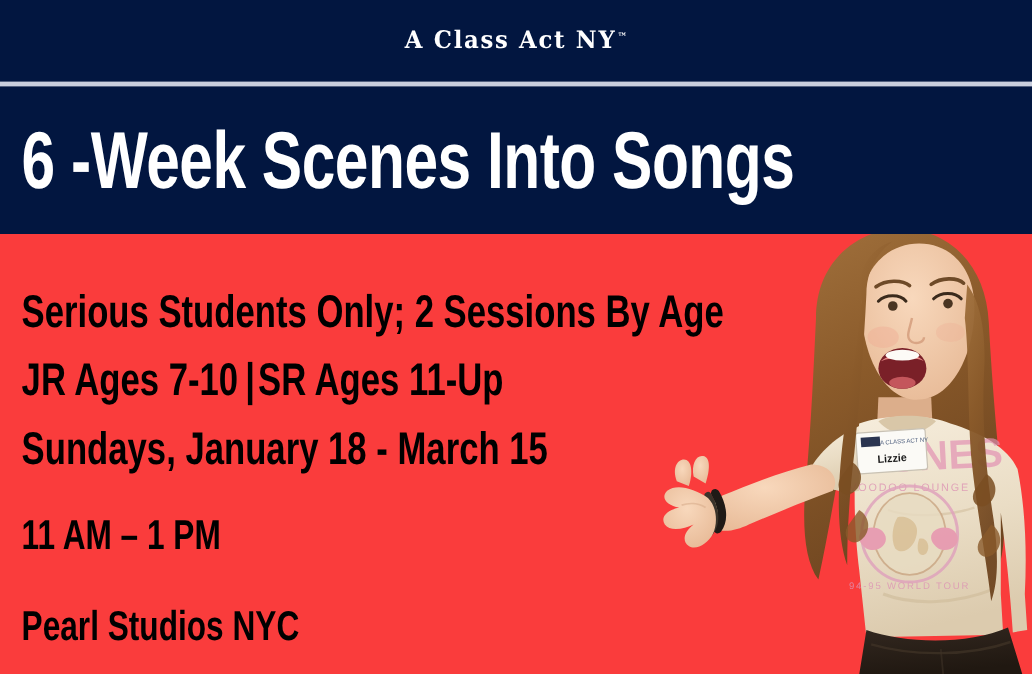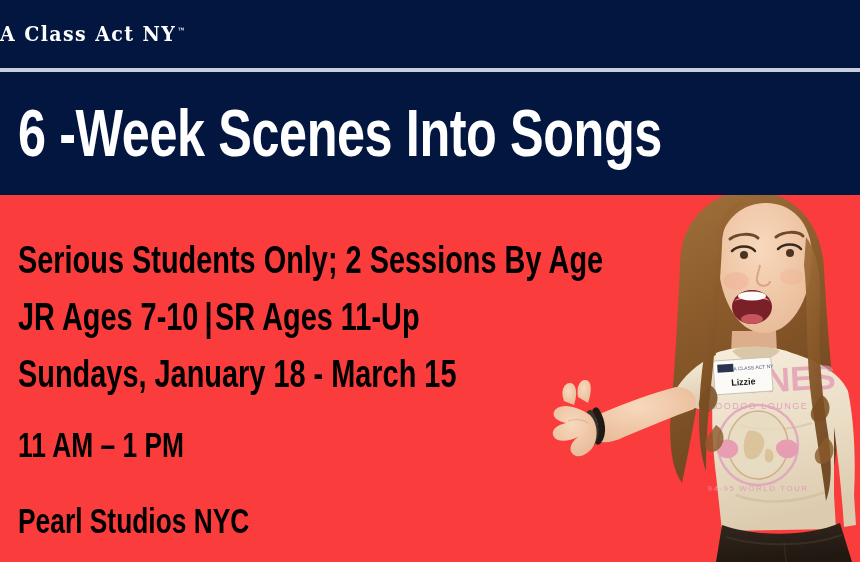--- a/index.html
+++ b/index.html
@@ -13,21 +13,21 @@
 
   .poster { position:relative; width:860px; height:562px; overflow:hidden; }
 
   
   .navy-band {
     position:absolute; left:0; top:0; width:860px; height:195px;
     background:#021640; z-index:3;
   }
   .logo-row {
     position:absolute; left:0; top:0; width:860px; height:68px;
-    display:flex; align-items:center; justify-content:flex-start;
+    display:flex; align-items:center; justify-content:center;
   }
   .logo {
     color:#ffffff;
     font-family:"DejaVu Serif", serif;
     font-weight:700;
     font-size:19px;
     letter-spacing:1.4px;
     white-space:nowrap;
     transform:scaleY(1.06);
   }

